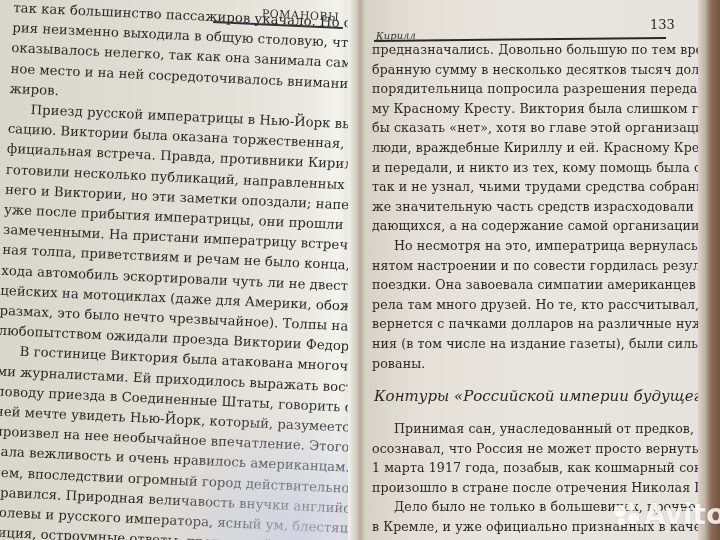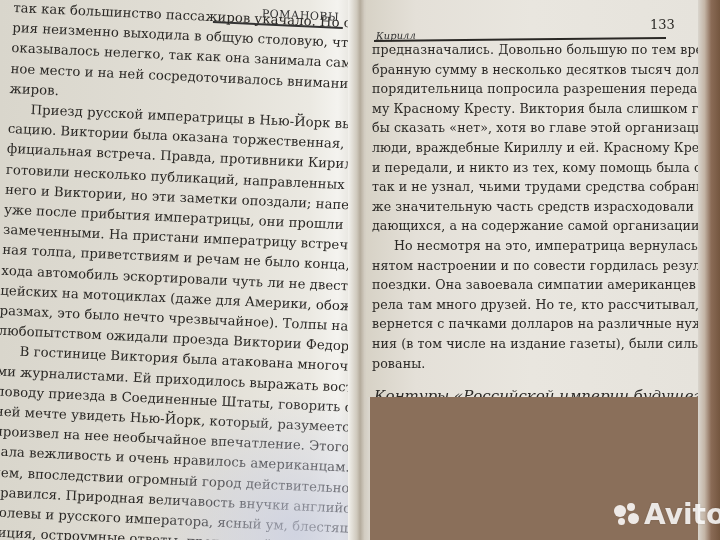--- a/index.html
+++ b/index.html
@@ -17,21 +17,21 @@
     .left-shade {
       position: absolute; right: -10px; bottom: -30px; width: 220px; height: 180px;
       background: radial-gradient(ellipse at 70% 80%, rgba(200,205,225,0.75), rgba(200,205,225,0) 70%);
       pointer-events: none;
     }
     .gutter {
       position: absolute; left: 348px; top: 0; width: 22px; height: 540px;
       background: linear-gradient(90deg, #f3f2ee 0%, #cfc9bd 40%, #b4ab9c 55%, #d2ccc1 75%, #dcd8cf 100%);
     }
     .page-right {
-      position: absolute; left: 366px; top: 0; width: 332px; height: 397px;
+      position: absolute; left: 366px; top: 0; width: 332px; height: 540px;
       background: linear-gradient(90deg, #d7d2c6 0%, #e4e0d8 15%, #e9e6df 50%, #e6e3dc 100%);
       overflow: hidden;
     }
     .right-edge {
       position: absolute; left: 698px; top: 0; width: 22px; height: 540px;
       background: linear-gradient(90deg, #d9d5cd 0%, #c4b5a6 30%, #8a6b56 60%, #74563f 100%);
     }
     
     .left-block {
       position: absolute; left: 14px; top: -6px; width: 330px;

